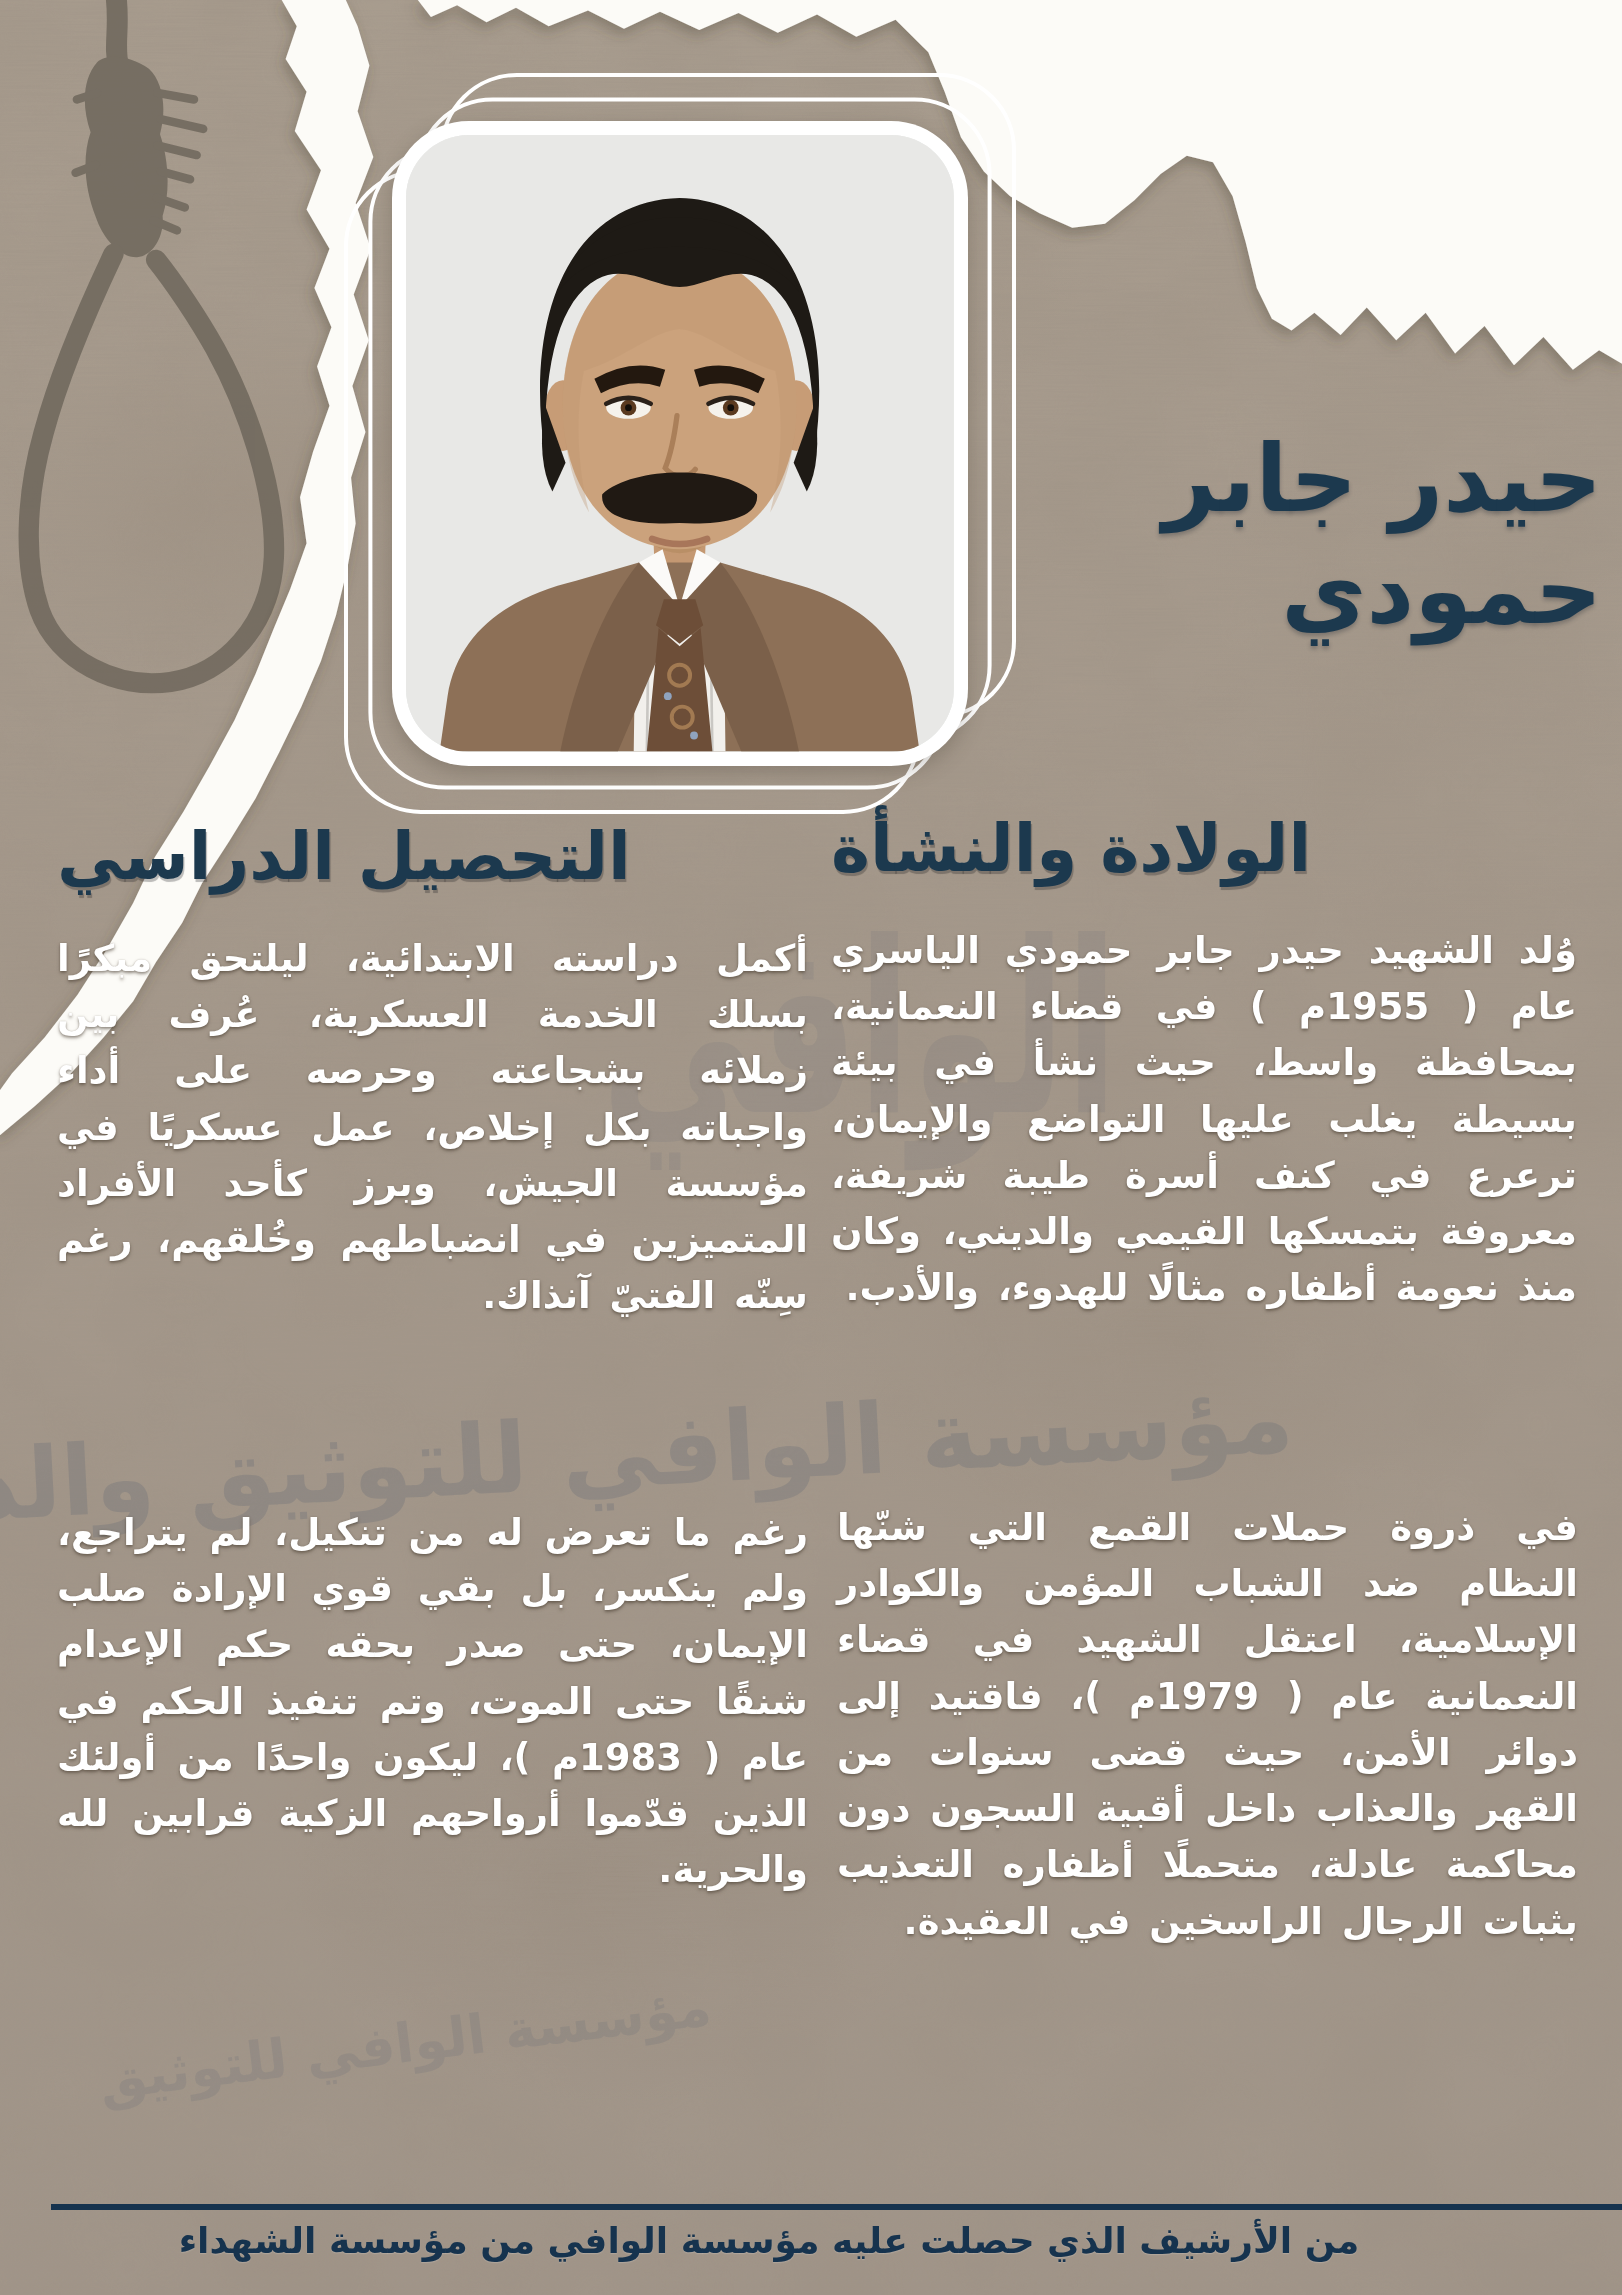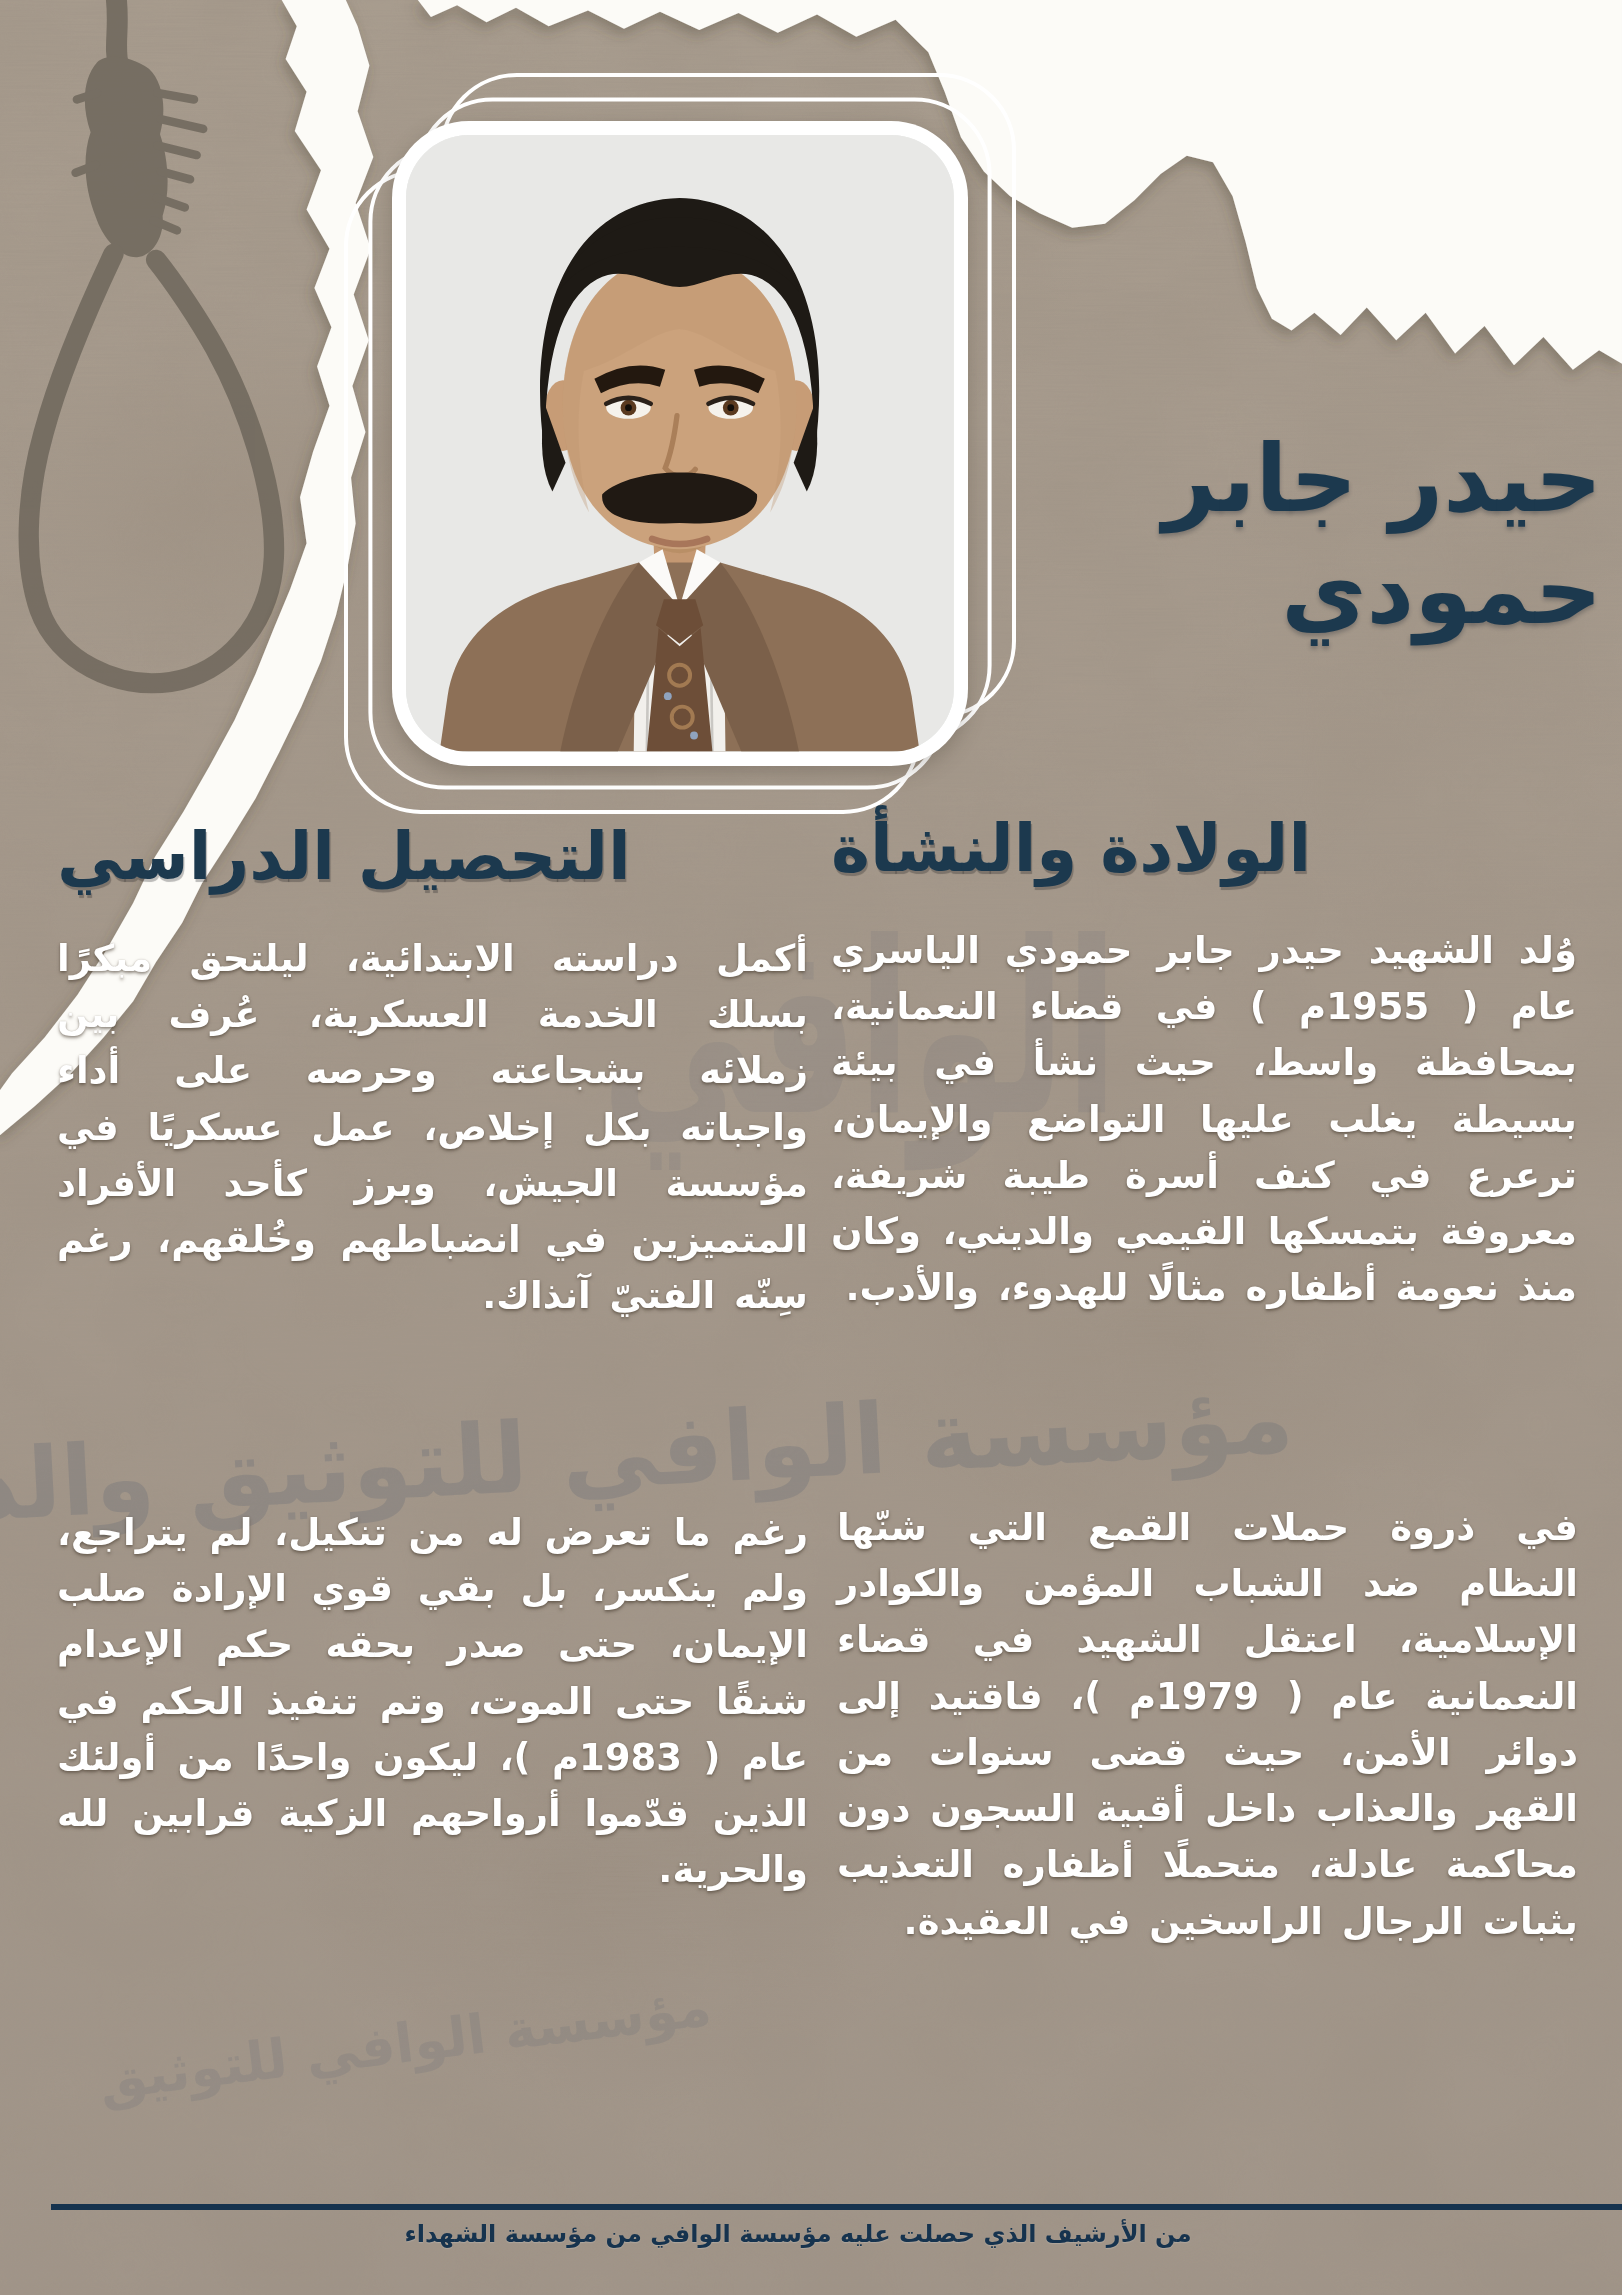--- a/index.html
+++ b/index.html
@@ -55,22 +55,22 @@
     text-align:justify;word-spacing:5.9px;
     text-shadow:0 2px 3.3px rgba(66,54,42,.55), 0 0 1.3px rgba(90,75,60,.35);
   }
   #sec-birth{left:832px;top:806px;width:746px;}
   #sec-education{left:58px;top:814px;width:751px;}
   #sec-arrest{left:838px;top:1500px;width:741px;}
   #sec-martyrdom{left:58px;top:1505px;width:751px;}
   
   #footer-line{position:absolute;left:52px;right:0;top:2204px;height:5.9px;background:#16334e;z-index:3;}
   #footer-text{position:absolute;left:0;top:2220px;width:1540px;z-index:3;margin:0;
-    font-size:24px;font-weight:bold;color:#16334e;text-align:center;
-    text-shadow:0 1.3px 1.3px rgba(255,255,255,.18);padding-left:29px;}
+    font-size:36px;font-weight:bold;color:#16334e;text-align:center;
+    text-shadow:0 1.3px 1.3px rgba(255,255,255,.18);}
 </style>
 </head>
 <body>
 
 <div id="page">
 
   <svg id="decor" viewBox="0 0 2480 3508" aria-hidden="true">
     <defs>
       <filter id="grainLines" x="0" y="0" width="100%" height="100%">
         <feTurbulence type="fractalNoise" baseFrequency="0.010 0.38" numOctaves="2" seed="11" result="n"></feTurbulence>

